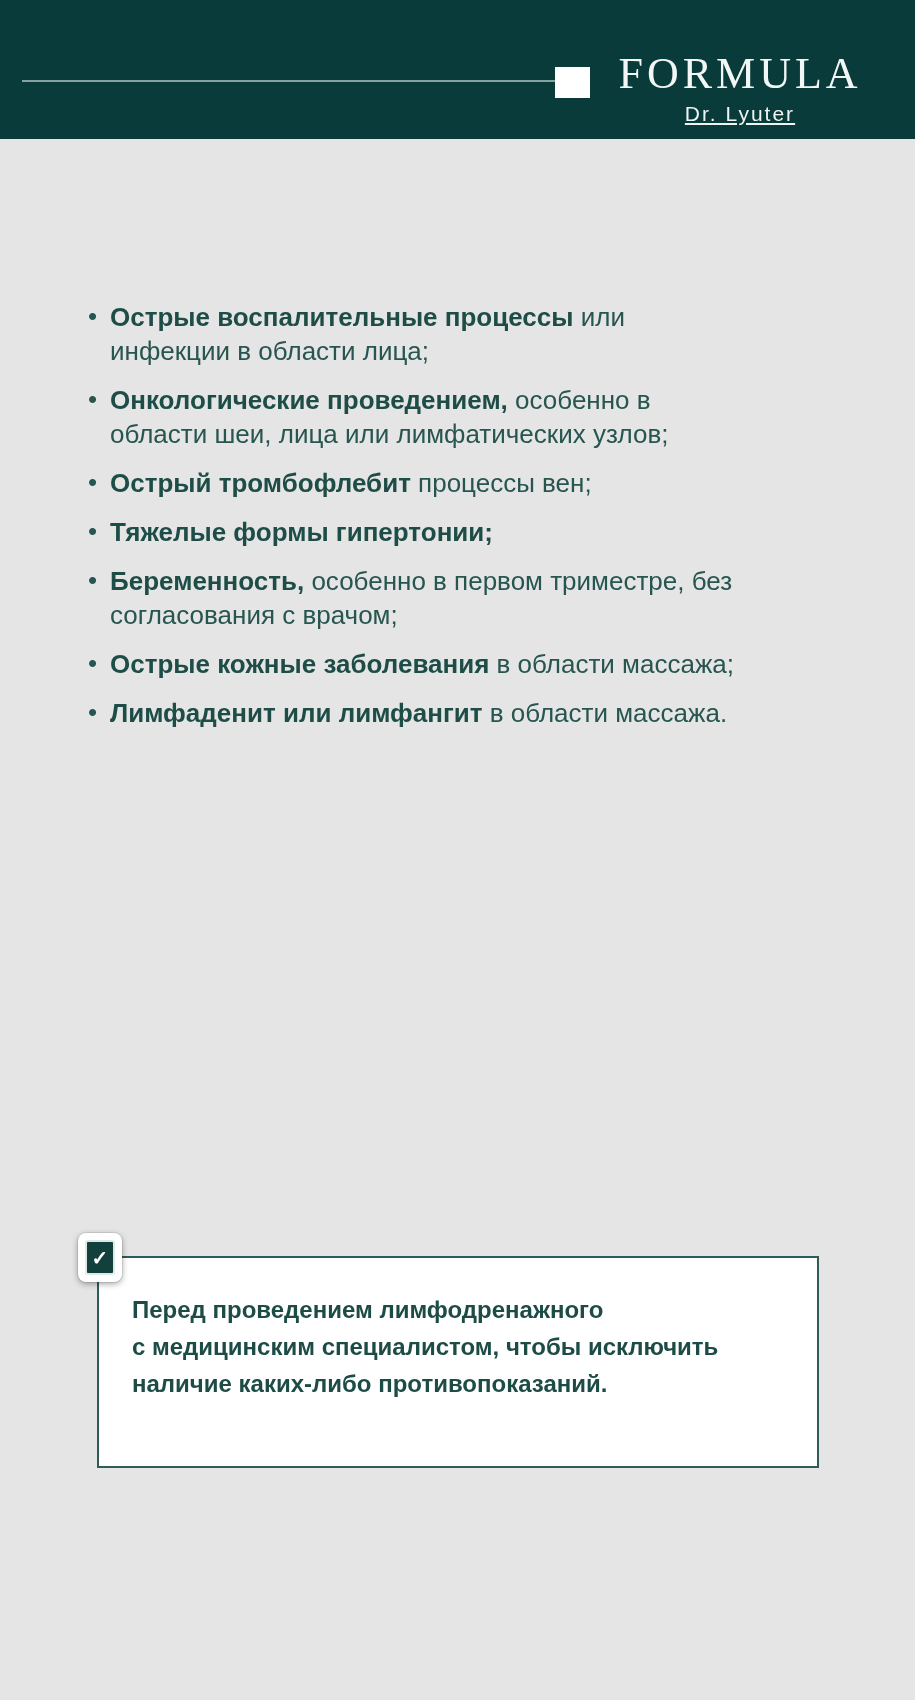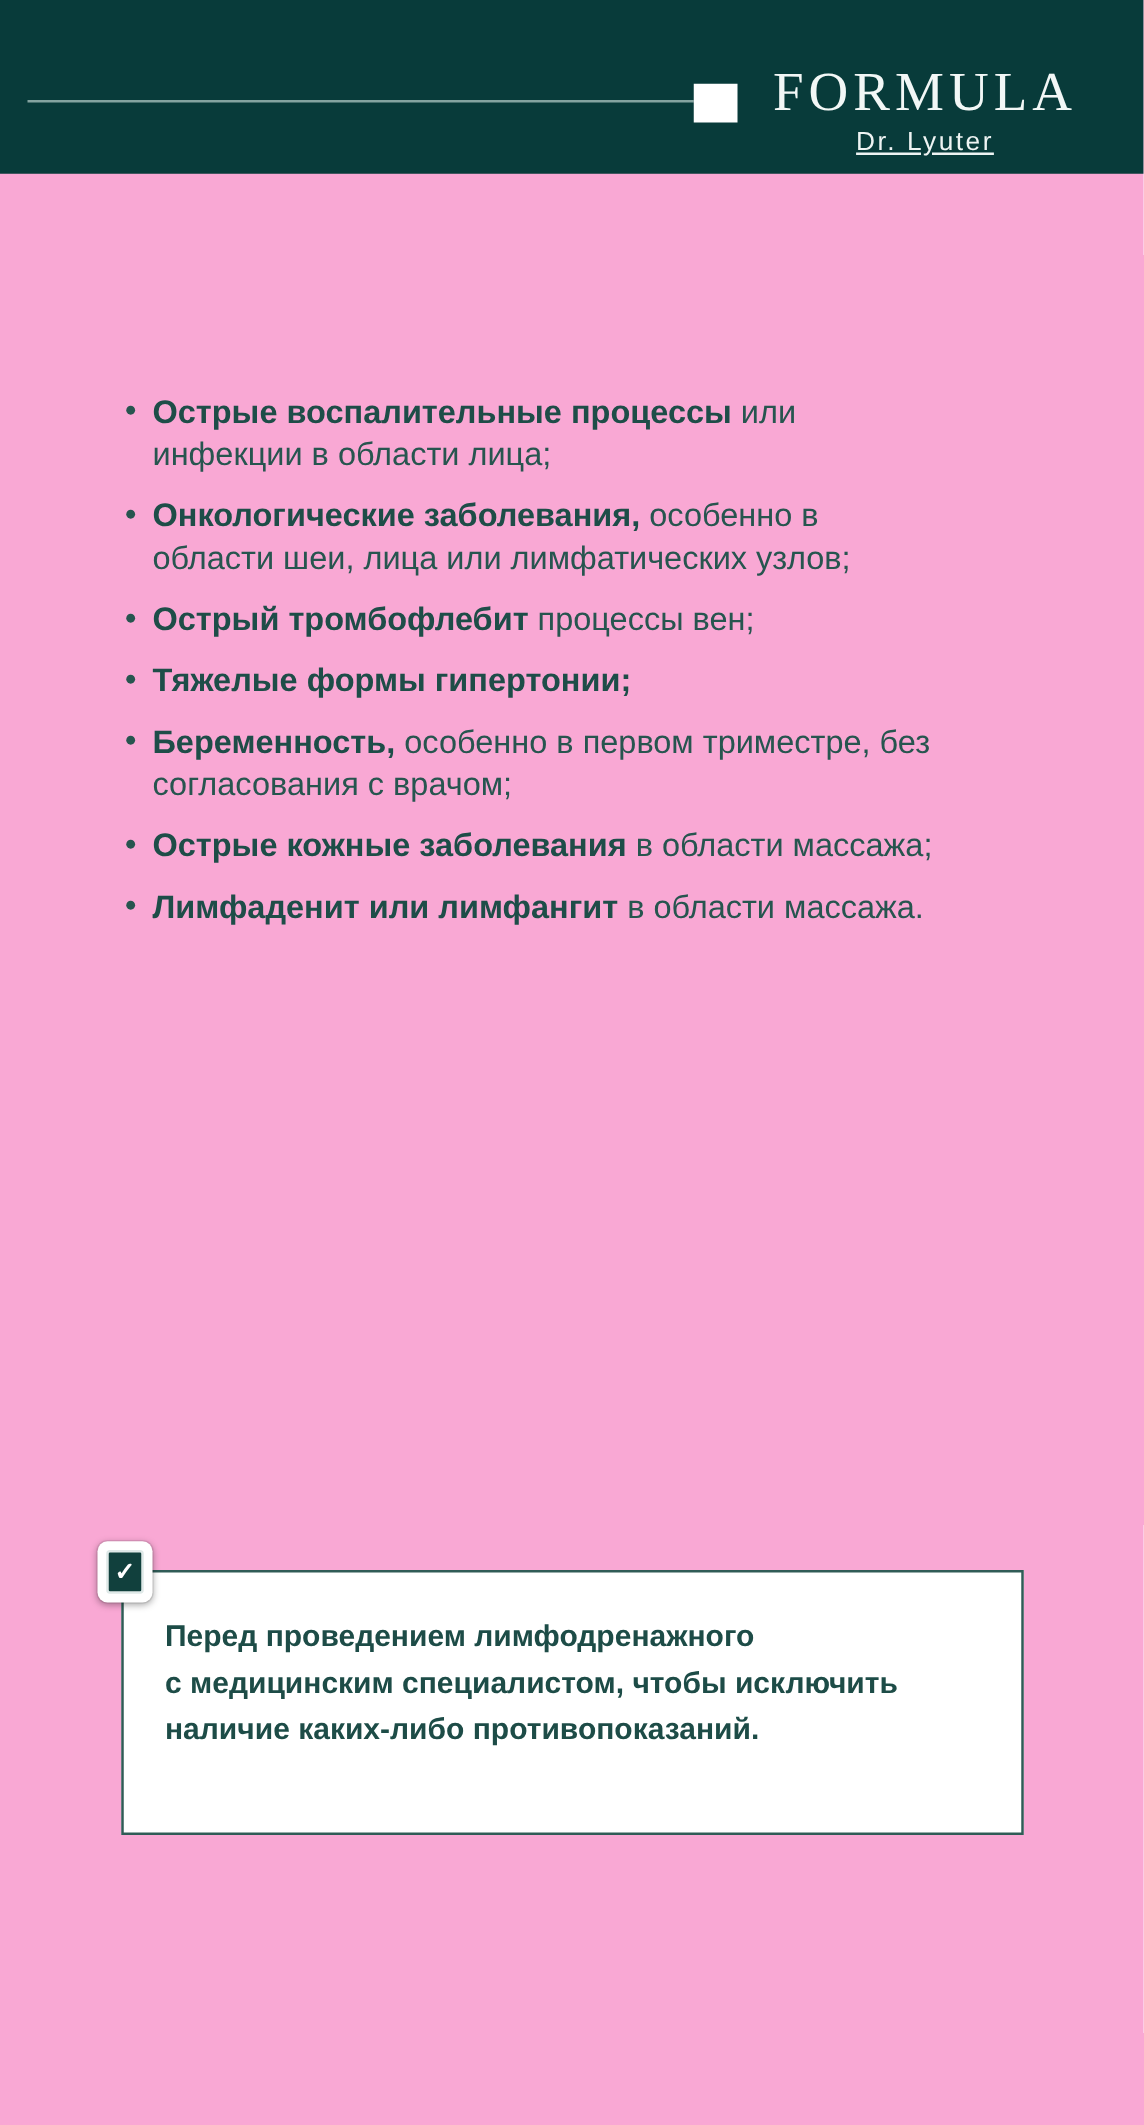--- a/index.html
+++ b/index.html
@@ -1,19 +1,19 @@
 <!DOCTYPE html>
 <html lang="ru"><head>
 <meta charset="utf-8">
 <style>
   html,body{margin:0;padding:0;background:#ffffff;}
   .page{
     position:relative;
     width:915px;height:1700px;
-    background:#f9a8d4;
+    background:#e5e5e5;
     overflow:hidden;
     font-family:"Liberation Sans", sans-serif;
   }
 
   
   .header{
     position:absolute;left:0;top:0;width:915px;height:139px;
     background:#083b3a;
   }
   .header-rule{
@@ -43,21 +43,21 @@
 
   
   .title{
     position:absolute;left:96px;top:211px;
     color:#1d4c47;
     font-size:30px;font-weight:700;letter-spacing:0.5px;
     white-space:nowrap;
   }
   .contra-list{
     position:absolute;left:88px;top:300px;width:648px;
-    margin:12px;padding:0;list-style:none;
+    margin:0;padding:0;list-style:none;
     color:#27554f;
     font-size:26px;line-height:34px;
   }
   .contra-list li{
     position:relative;
     padding-left:22px;
     margin-bottom:15px;
   }
   .contra-list li::before{
     content:"•";
@@ -104,21 +104,21 @@
   <div class="header">
     <div class="header-rule"></div>
     <div class="header-square"></div>
     <div class="brand">FORMULA</div>
     <div class="brand-sub">Dr. Lyuter</div>
   </div>
 
 
   <ul class="contra-list">
     <li><span class="b">Острые воспалительные процессы</span><span> или инфекции в области лица;</span></li>
-    <li><span class="b">Онкологические заболевания,</span><span> особенно в области шеи, лица или лимфатических узлов;</span></li>
+    <li><span class="b">Онкологические проведением,</span><span> особенно в области шеи, лица или лимфатических узлов;</span></li>
     <li><span class="b">Острый тромбофлебит</span><span> процессы вен;</span></li>
     <li><span class="b">Тяжелые формы гипертонии;</span><span></span></li>
     <li><span class="b">Беременность,</span><span> особенно в первом триместре, без согласования с врачом;</span></li>
     <li><span class="b">Острые кожные заболевания</span><span> в области массажа;</span></li>
     <li><span class="b">Лимфаденит или лимфангит</span><span> в области массажа.</span></li>
   </ul>
 
   <div class="note-box">
     <div class="note-badge">
       <div class="note-badge-inner">✓</div>

